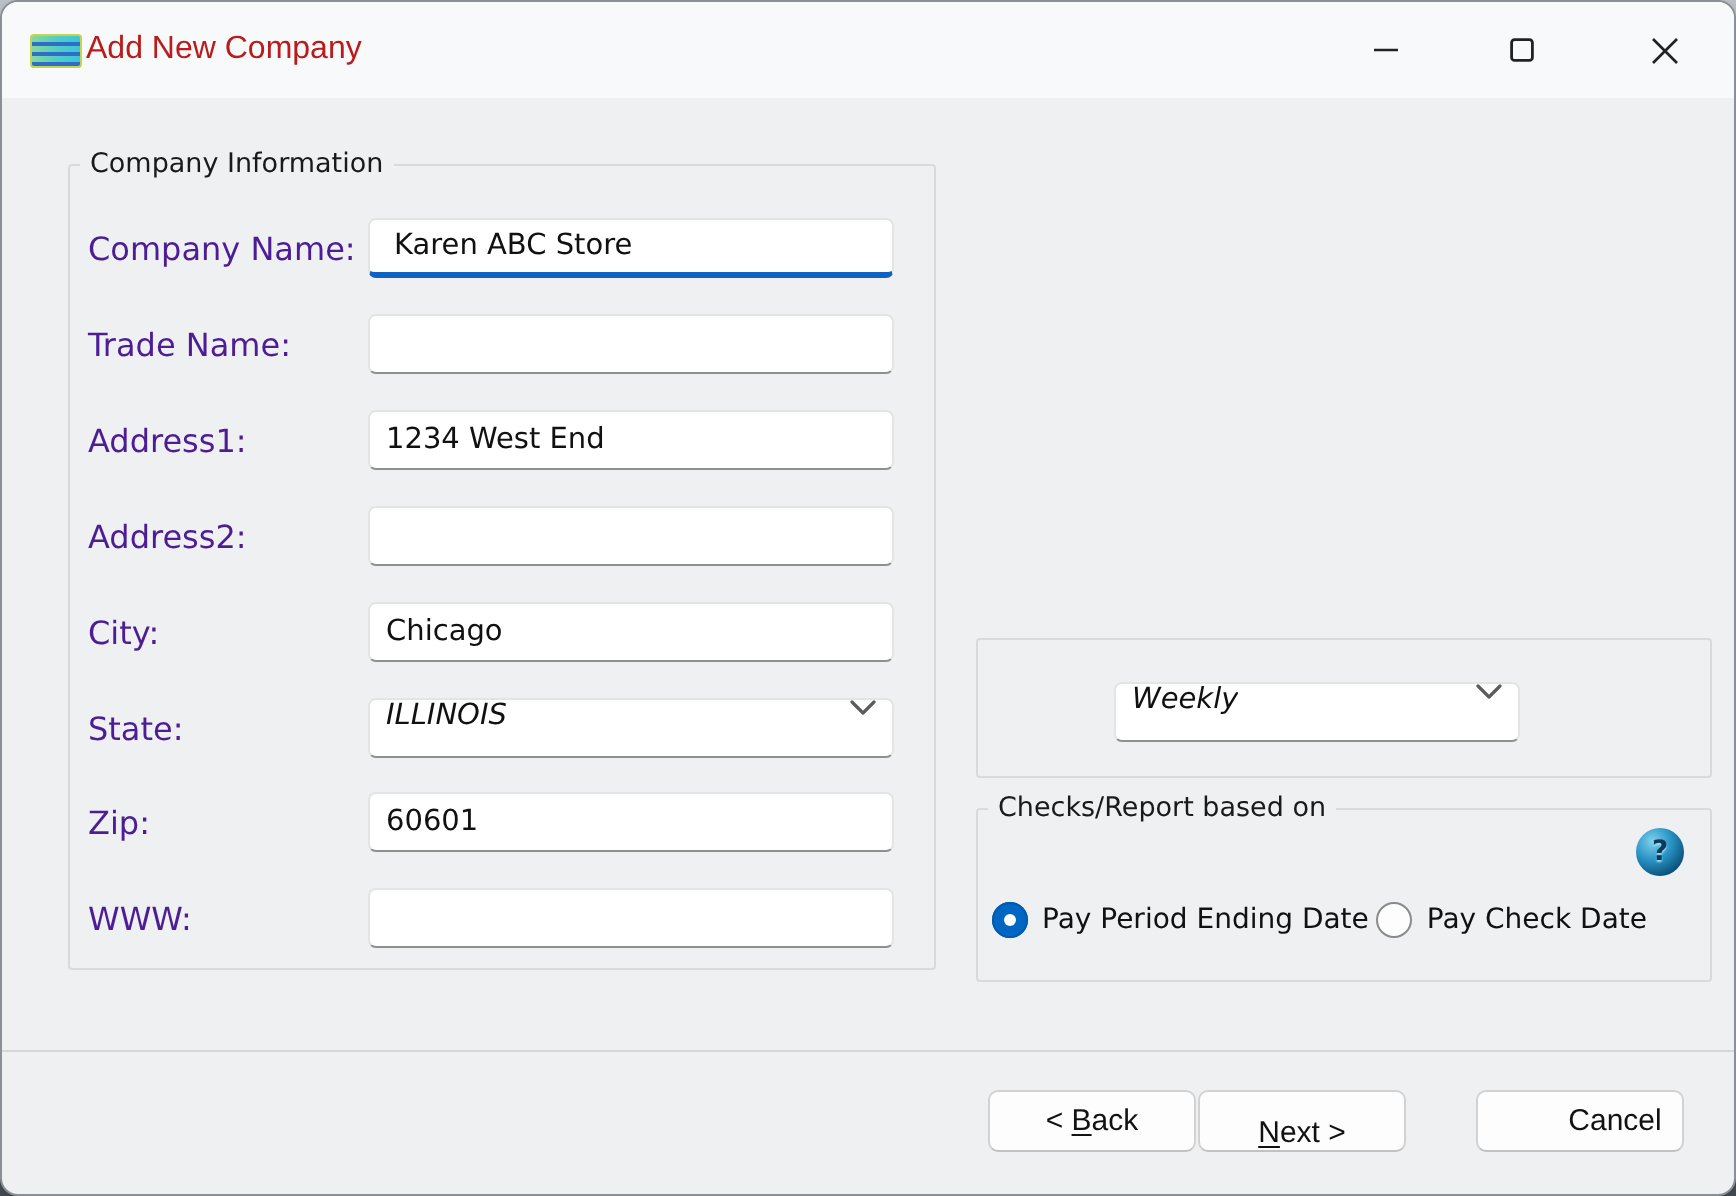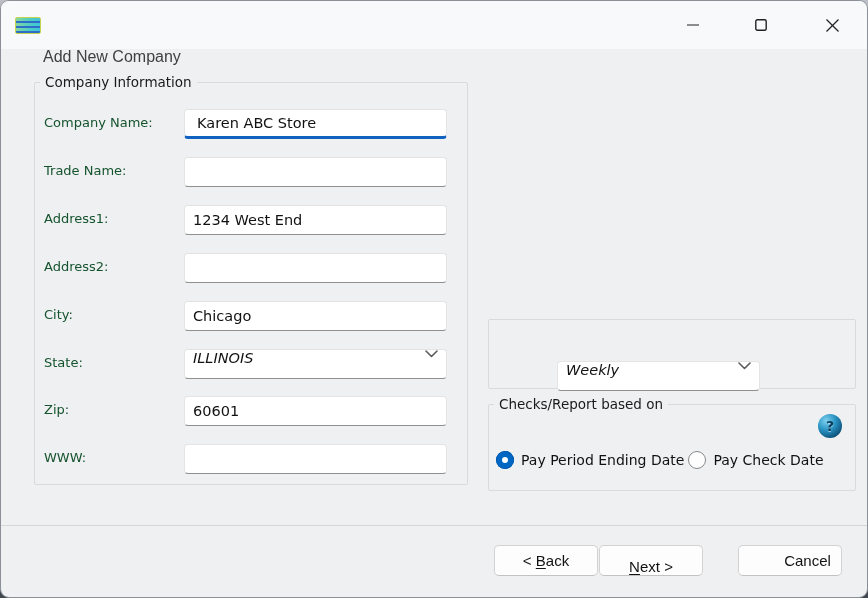--- a/index.html
+++ b/index.html
@@ -17,56 +17,56 @@
   .titlebar { position:absolute; top:0; left:0; right:0; height:48px; background:#f8f9fb; }
   .app-icon {
     position:absolute; left:14px; top:16px; width:26px; height:17px;
     border:1px solid #c5d34f; border-radius:2px;
     background:
       repeating-linear-gradient(180deg, rgba(47,110,200,0) 0 3px, #2f6ec8 3px 5px),
       linear-gradient(90deg,#86d89c 0%, #4fcdc4 55%, #3dc4da 100%);
   }
   .title-text {
     position:absolute; left:42px; top:0; height:48px; line-height:48px;
-    font-family:"Liberation Sans",sans-serif; font-size:16px; color:#404040;margin-top:32px;
+    font-family:"Liberation Sans",sans-serif; font-size:16px; color:#b91c1c;
   }
   .winbtn { position:absolute; top:8px; width:40px; height:32px; display:flex; align-items:center; justify-content:center; border-radius:5px; cursor:default; }
   .winbtn svg { display:block; }
   .btn-min   { left:672px; }
   .btn-max   { left:740px; }
   .btn-close { left:811px; }
   
   .groupbox { position:absolute; border:1px solid #dadada; border-radius:2px; }
   .legend {
     position:absolute; top:-9px; left:5px; padding:0 5px;
     background:#eff0f2; font-size:13.5px; color:#1a1a1a; white-space:nowrap;
   }
   .gb-left    { left:33px;  top:81px;  width:434px; height:403px; }
   .gb-contact { left:487px; top:81px;  width:368px; height:204px; }
   .gb-payroll { left:487px; top:318px; width:368px; height:70px; }
   .gb-checks  { left:487px; top:403px; width:368px; height:87px; }
   
   .row { position:absolute; left:0; width:100%; }
-  .flabel { position:absolute; font-size:13px; color:#14532d; white-space:nowrap; }
+  .flabel { position:absolute; font-size:16px; color:#4c1d95; white-space:nowrap; }
   .finput, .fselect {
     position:absolute; background:#ffffff;
     border:1px solid #e4e4e4; border-bottom:1px solid #8f8f8f; border-radius:4px;
     font-family:"DejaVu Sans",sans-serif; font-size:14.5px; color:#111;
     padding:0 8px; outline:none;
   }
   .finput.focused { border-bottom:3px solid #0f62c0;padding-left:12px; }
   .gb-left .flabel { left:9px; top:6px; }
   .gb-left .finput, .gb-left .fselect { left:149px; width:263px; height:30px; }
   .gb-contact .flabel { left:8px; top:5px; }
   .gb-contact .finput { left:101px; width:252px; height:28px; }
   .fselect { display:flex; justify-content:space-between; cursor:default;font-style:italic; }
   .fselect .sel-text { white-space:nowrap; overflow:hidden; }
   .chev { flex:0 0 auto; margin-left:6px; }
   
-  .payroll-select { position:absolute; left:68px; top:21px; width:203px; height:30px;margin-top:20px; }
+  .payroll-select { position:absolute; left:68px; top:21px; width:203px; height:30px; }
   
   .help-orb {
     position:absolute; right:13px; top:9px; width:24px; height:24px; border-radius:50%;
     background:radial-gradient(circle at 34% 28%, #7fd0ee 0%, #2a94c4 40%, #0d557e 75%, #072f47 100%);
     display:flex; align-items:center; justify-content:center;
     color:#0a3c5a; text-shadow:0 1px 1px #9fdcf2; font-size:14px; font-weight:bold; cursor:default;
   }
   .radio-row { position:absolute; left:7px; top:46px; display:flex; align-items:center; white-space:nowrap; }
   .radio { width:18px; height:18px; border-radius:50%; flex:0 0 auto; }
   .radio.on  { background:#0066c4; box-shadow:inset 0 0 0 1px #005ab0; position:relative; }

